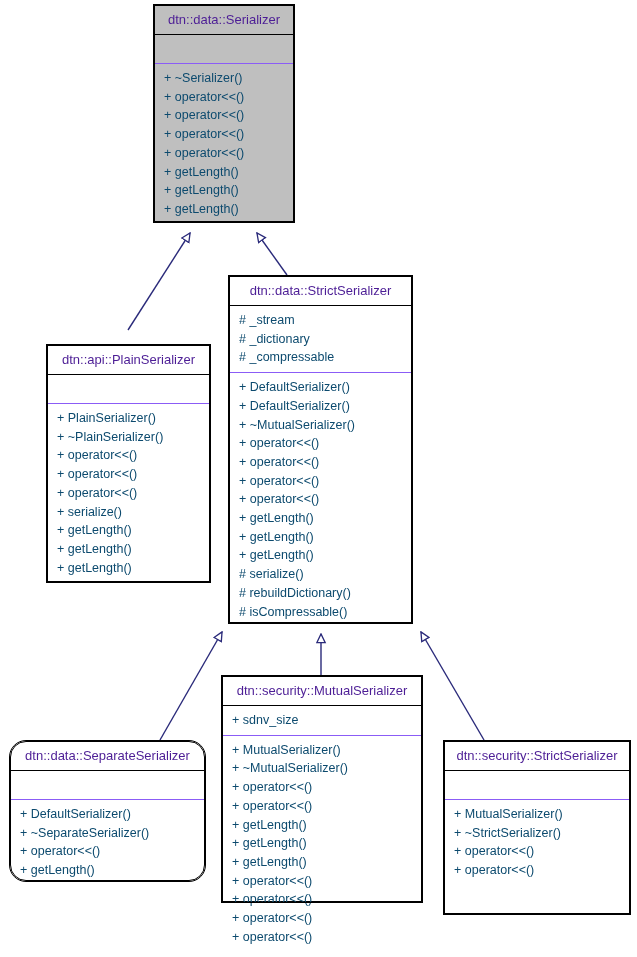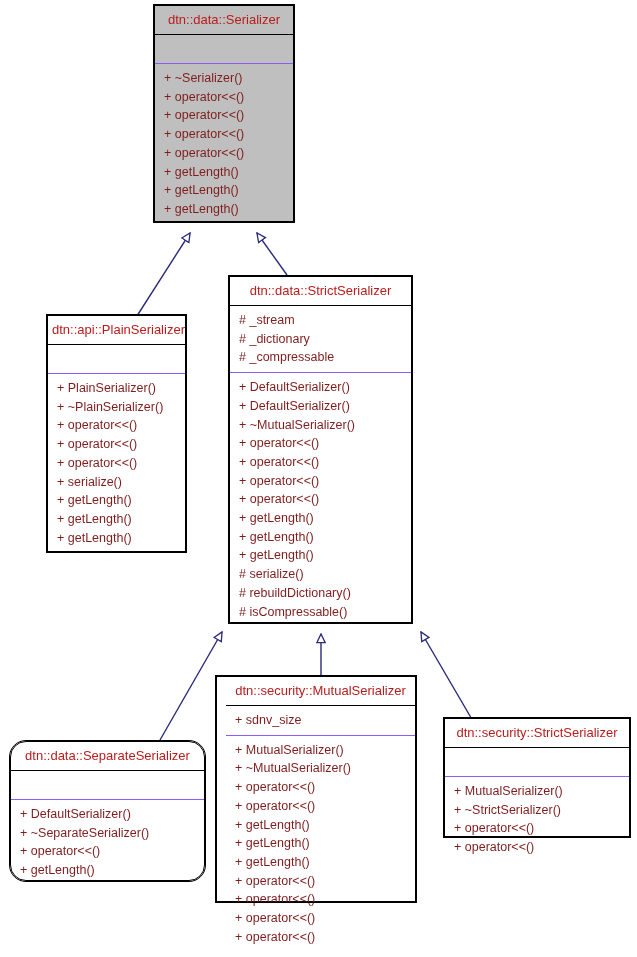--- a/index.html
+++ b/index.html
@@ -33,41 +33,41 @@
     outline: 1px solid #000000;
     outline-offset: 0px;
   }
   .uml-class.root {
     background: #bfbfbf;
   }
   .uml-title {
     box-sizing: border-box;
     text-align: center;
     font-size: 13px;
-    color: #b91c1c;
+    color: #4c1d95;
     line-height: 1;
     padding: 7px 4px 8px 4px;
     border-bottom: 1px solid #000000;
     white-space: nowrap;
   }
   .uml-section {
     box-sizing: border-box;
     padding: 5px 0 5px 0;
     border-bottom: 1px solid #8b5cf6;
   }
   .uml-section.last {
     border-bottom: none;
   }
   .uml-section.empty {
     height: 29px;
     padding: 0;
   }
   .uml-row {
     font-size: 12.5px;
-    color: #7f1d1d;
+    color: #0c4a6e;
     line-height: 18.7px;
     padding: 0 4px 0 9px;
     white-space: nowrap;
   }
 </style>
 </head>
 <body>
 
 <div id="diagram">
 
@@ -107,21 +107,21 @@
       <div class="uml-row">+ operator&lt;&lt;()</div>
       <div class="uml-row">+ operator&lt;&lt;()</div>
       <div class="uml-row">+ operator&lt;&lt;()</div>
       <div class="uml-row">+ operator&lt;&lt;()</div>
       <div class="uml-row">+ getLength()</div>
       <div class="uml-row">+ getLength()</div>
       <div class="uml-row">+ getLength()</div>
     </div>
   </div>
 
-  <div class="uml-class" style="left:47px; top:315px; width:139px; height:237px;">
+  <div class="uml-class" style="left:47px; top:345px; width:163px; height:237px;">
     <div class="uml-title">dtn::api::PlainSerializer</div>
     <div class="uml-section empty"></div>
     <div class="uml-section last">
       <div class="uml-row">+ PlainSerializer()</div>
       <div class="uml-row">+ ~PlainSerializer()</div>
       <div class="uml-row">+ operator&lt;&lt;()</div>
       <div class="uml-row">+ operator&lt;&lt;()</div>
       <div class="uml-row">+ operator&lt;&lt;()</div>
       <div class="uml-row">+ serialize()</div>
       <div class="uml-row">+ getLength()</div>
@@ -158,41 +158,41 @@
     <div class="uml-title">dtn::data::SeparateSerializer</div>
     <div class="uml-section empty"></div>
     <div class="uml-section last">
       <div class="uml-row">+ DefaultSerializer()</div>
       <div class="uml-row">+ ~SeparateSerializer()</div>
       <div class="uml-row">+ operator&lt;&lt;()</div>
       <div class="uml-row">+ getLength()</div>
     </div>
   </div>
 
-  <div class="uml-class" style="left:216px; top:676px; width:200px; height:226px;padding-left:9px;">
+  <div class="uml-class" style="left:222px; top:676px; width:200px; height:226px;">
     <div class="uml-title">dtn::security::MutualSerializer</div>
     <div class="uml-section">
       <div class="uml-row">+ sdnv_size</div>
     </div>
     <div class="uml-section last">
       <div class="uml-row">+ MutualSerializer()</div>
       <div class="uml-row">+ ~MutualSerializer()</div>
       <div class="uml-row">+ operator&lt;&lt;()</div>
       <div class="uml-row">+ operator&lt;&lt;()</div>
       <div class="uml-row">+ getLength()</div>
       <div class="uml-row">+ getLength()</div>
       <div class="uml-row">+ getLength()</div>
       <div class="uml-row">+ operator&lt;&lt;()</div>
       <div class="uml-row">+ operator&lt;&lt;()</div>
       <div class="uml-row">+ operator&lt;&lt;()</div>
       <div class="uml-row">+ operator&lt;&lt;()</div>
     </div>
   </div>
 
-  <div class="uml-class" style="left:444px; top:718px; width:186px; height:119px;">
+  <div class="uml-class" style="left:444px; top:741px; width:186px; height:173px;">
     <div class="uml-title">dtn::security::StrictSerializer</div>
     <div class="uml-section empty"></div>
     <div class="uml-section last">
       <div class="uml-row">+ MutualSerializer()</div>
       <div class="uml-row">+ ~StrictSerializer()</div>
       <div class="uml-row">+ operator&lt;&lt;()</div>
       <div class="uml-row">+ operator&lt;&lt;()</div>
     </div>
   </div>
 

